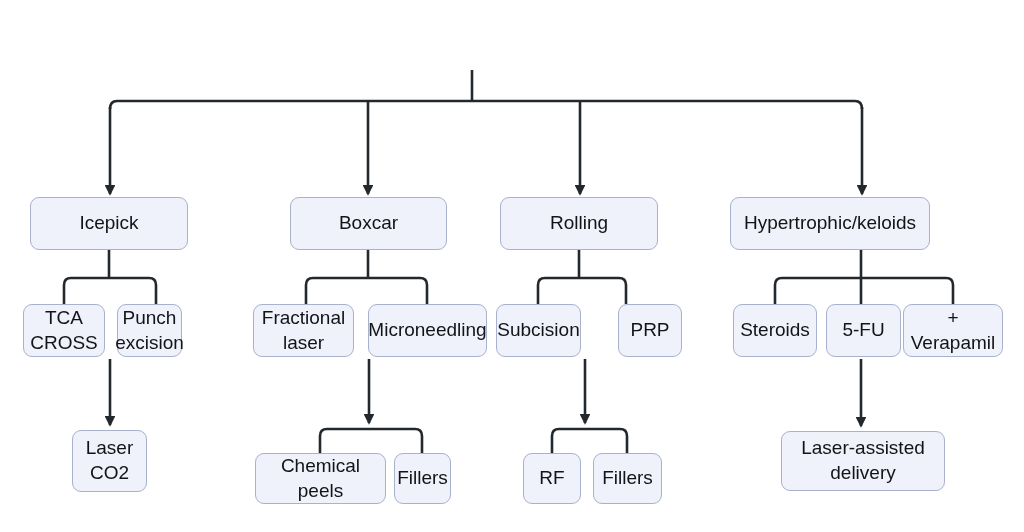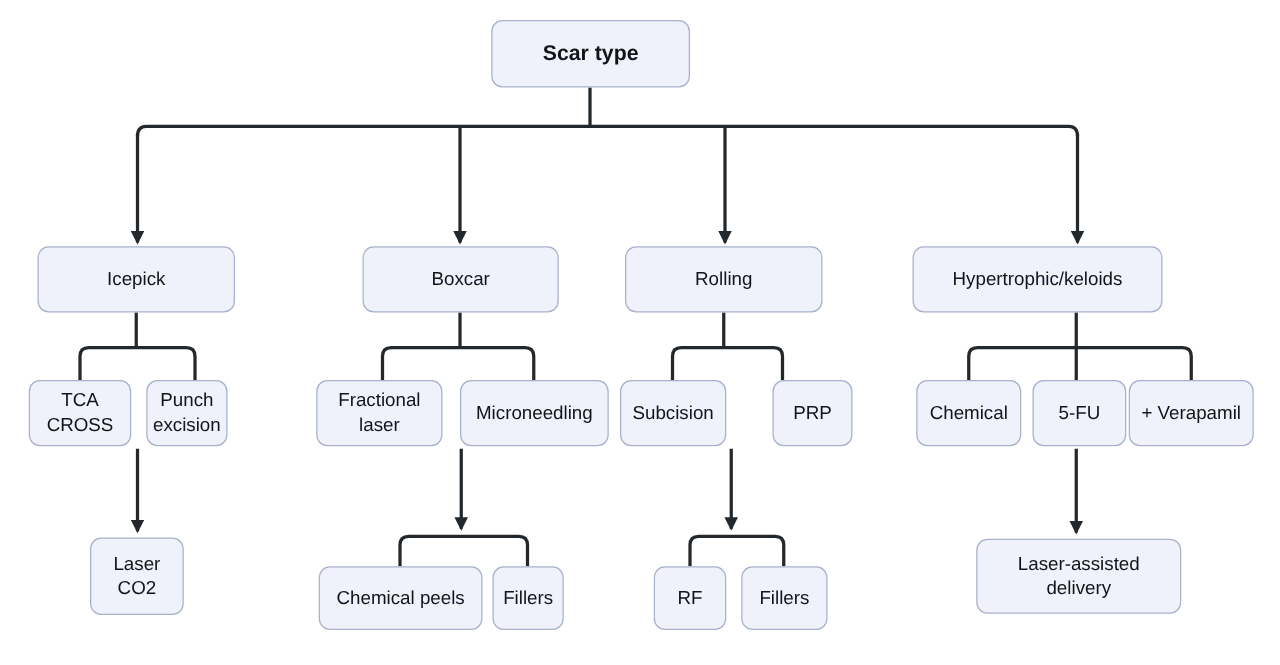--- a/index.html
+++ b/index.html
@@ -22,21 +22,21 @@
   svg.connectors .ah{fill:var(--connector);stroke:none;}
   .node{
     position:absolute;z-index:2;
     box-sizing:border-box;
     display:flex;align-items:center;justify-content:center;
     text-align:center;
     background:var(--node-fill);
     border:1.5px solid var(--node-border);
     border-radius:9px;
     color:var(--text);
-    font-size:15px;line-height:1.3;
+    font-size:19px;line-height:1.3;
     padding:2px 4px;
   }
   .node.root{font-weight:bold;font-size:17px;}
   .node.pad10{padding:2px 10px;}
   .node.pad12{padding:2px 12px;}
 </style>
 </head>
 <body>
 
 <div class="canvas">
@@ -70,34 +70,33 @@
     <path d="M775 304 V285 Q775 278 782 278 H946 Q953 278 953 285 V304"></path>
 
     <path d="M110 359 V425" marker-end="url(#ah)"></path>
     <path d="M369 359 V423" marker-end="url(#ah)"></path>
     <path d="M320 453 V436 Q320 429 327 429 H415 Q422 429 422 436 V453"></path>
     <path d="M585 359 V423" marker-end="url(#ah)"></path>
     <path d="M552 453 V436 Q552 429 559 429 H620 Q627 429 627 436 V453"></path>
     <path d="M861 359 V426" marker-end="url(#ah)"></path>
   </svg>
 
-  <div class="node root" style="left:393px;top:16px;width:159px;height:54px">Scar type</div>
 
   <div class="node" style="left:30px;top:197px;width:158px;height:53px">Icepick</div>
   <div class="node" style="left:290px;top:197px;width:157px;height:53px">Boxcar</div>
   <div class="node" style="left:500px;top:197px;width:158px;height:53px">Rolling</div>
   <div class="node" style="left:730px;top:197px;width:200px;height:53px">Hypertrophic/keloids</div>
 
   <div class="node pad12" style="left:23px;top:304px;width:82px;height:53px">TCA CROSS</div>
   <div class="node" style="left:117px;top:304px;width:65px;height:53px">Punch excision</div>
   <div class="node pad10" style="left:253px;top:304px;width:101px;height:53px">Fractional laser</div>
   <div class="node" style="left:368px;top:304px;width:119px;height:53px">Microneedling</div>
   <div class="node" style="left:496px;top:304px;width:85px;height:53px">Subcision</div>
   <div class="node" style="left:618px;top:304px;width:64px;height:53px">PRP</div>
-  <div class="node" style="left:733px;top:304px;width:84px;height:53px">Chemical</div>
+  <div class="node" style="left:733px;top:304px;width:84px;height:53px">Steroids</div>
   <div class="node" style="left:826px;top:304px;width:75px;height:53px">5-FU</div>
   <div class="node" style="left:903px;top:304px;width:100px;height:53px">+ Verapamil</div>
 
   <div class="node pad10" style="left:72px;top:430px;width:75px;height:62px">Laser CO2</div>
   <div class="node" style="left:255px;top:453px;width:131px;height:51px">Chemical peels</div>
   <div class="node" style="left:394px;top:453px;width:57px;height:51px">Fillers</div>
   <div class="node" style="left:523px;top:453px;width:58px;height:51px">RF</div>
   <div class="node" style="left:593px;top:453px;width:69px;height:51px">Fillers</div>
   <div class="node pad12" style="left:781px;top:431px;width:164px;height:60px">Laser-assisted delivery</div>
 

